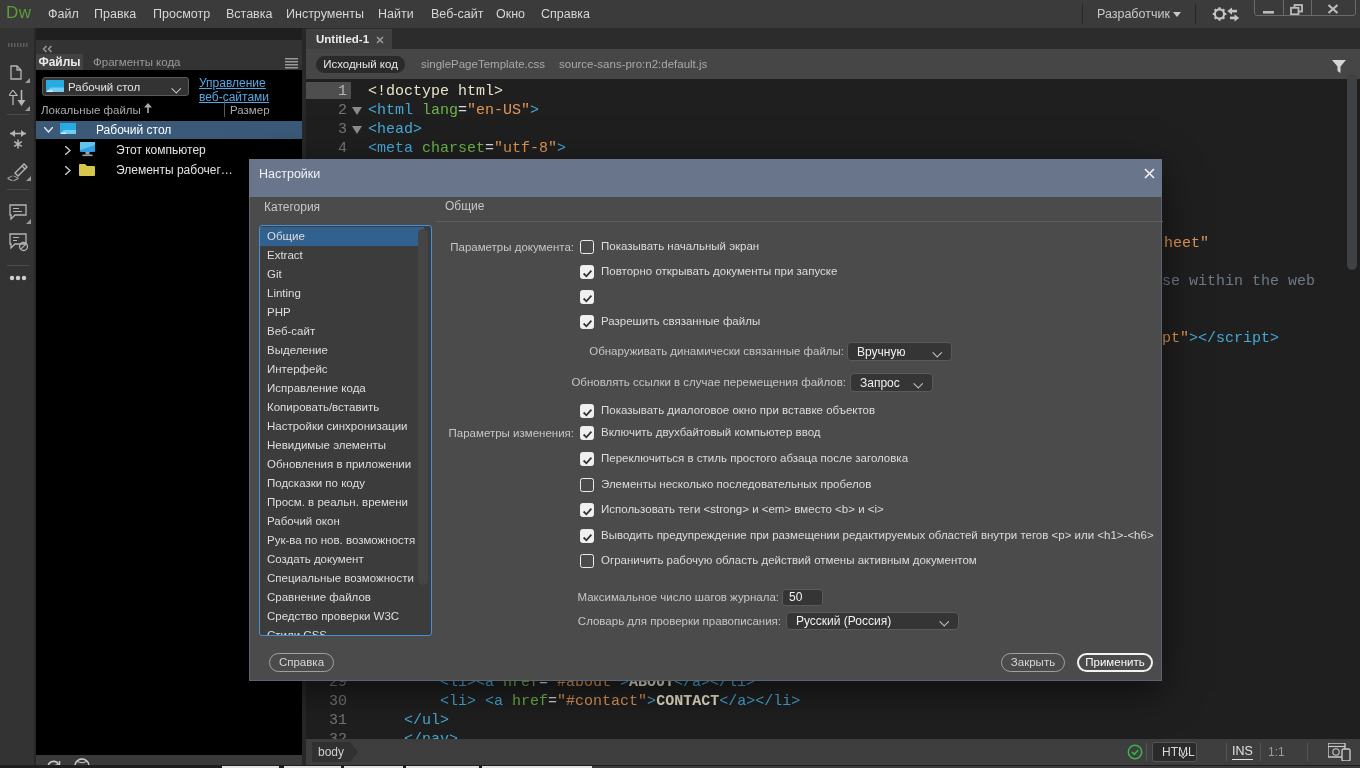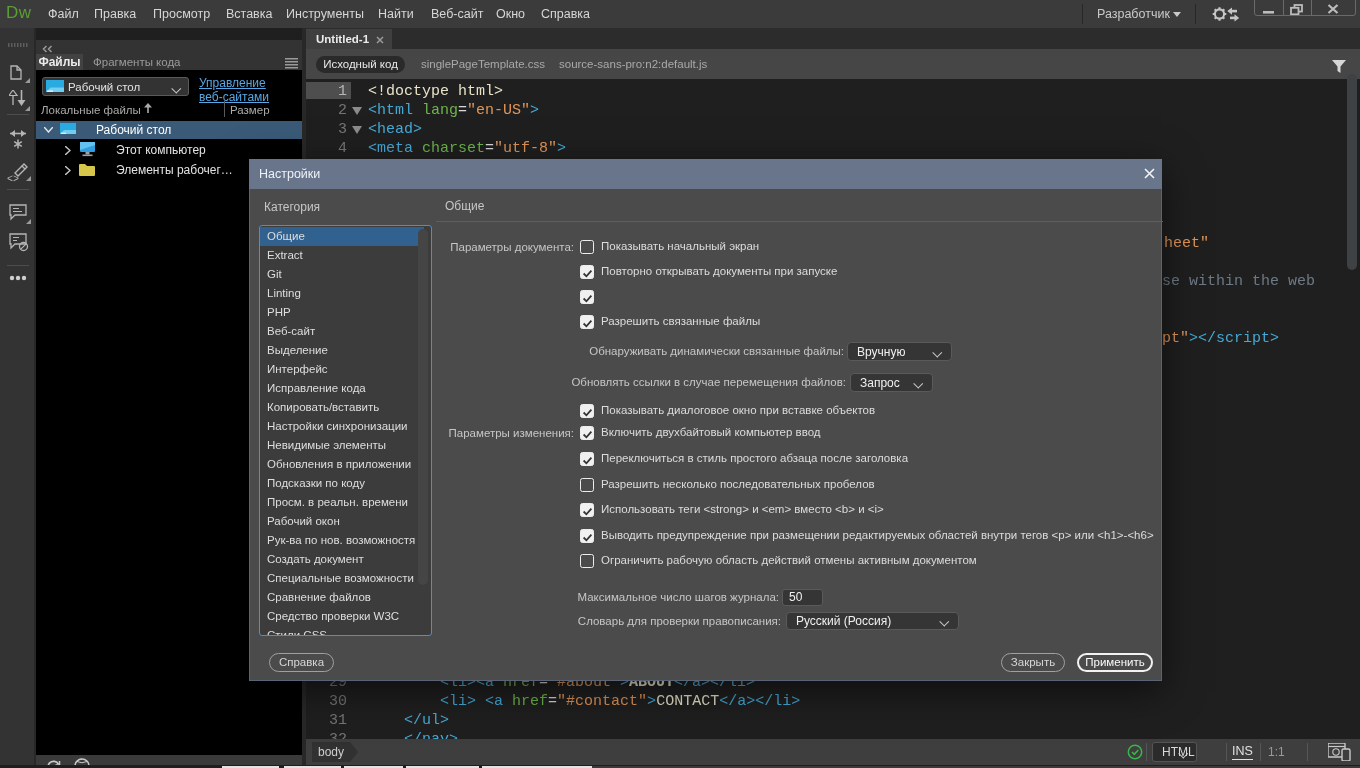--- a/index.html
+++ b/index.html
@@ -46,21 +46,21 @@
 #curline{position:absolute;left:0;top:3px;width:45px;height:17px;background:#4e4e4e}
 #vscroll{position:absolute;left:1041px;top:46px;width:10px;height:196px;background:#3f4245;border-radius:5px}
 
 #statusbar{position:absolute;left:0;top:711px;width:1054px;height:26px;background:#3e3e3e}
 #bodytag{position:absolute;left:6px;top:3px;width:46px;height:20px;background:#313131;color:#cfcfcf;font-size:12px;line-height:20px;padding-left:6px;clip-path:polygon(0 0,38px 0,46px 10px,38px 20px,0 20px)}
 #htmlbox{position:absolute;left:846px;top:3px;width:45px;height:20px;background:#2b2b2b;border:1px solid #555;border-radius:3px;color:#d8d8d8;font-size:12px;line-height:18px;padding-left:9px}
 
 #botstrip{position:absolute;left:0;top:765px;width:1360px;height:3px;background:#1e1e1e;z-index:60}
 
 #dialog{position:absolute;left:249px;top:159px;width:913px;height:522px;background:#4b4b4b;border:1px solid #5b6474;border-top:none;box-shadow:0 10px 36px rgba(0,0,0,.55);z-index:50}
-#dlgtitle{position:absolute;left:-1px;top:0;width:913px;height:30px;background:#68758a;color:#eef2f8;font-size:12.5px;line-height:30px;padding-left:10px}
+#dlgtitle{position:absolute;left:-1px;top:0;width:913px;height:38px;background:#68758a;color:#eef2f8;font-size:12.5px;line-height:30px;padding-left:10px}
 
 #catlabel{position:absolute;left:14px;top:41px;font-size:12px;color:#c6c6c6}
 #listbox{position:absolute;left:9px;top:66px;width:173px;height:411px;background:#3c3c3c;border:1px solid #4490d9;border-radius:3px;overflow:hidden}
 .li{position:absolute;left:0;width:171px;height:19px;font-size:11.5px;color:#dedede;line-height:19px;padding-left:7px;white-space:nowrap}
 .li.sel{background:#31618f;width:164px}
 #listthumb{position:absolute;left:158px;top:3px;width:10px;height:356px;background:#454545;border-radius:5px}
 #sechdr{position:absolute;left:195px;top:40px;font-size:12px;color:#c6c6c6}
 #sechr{position:absolute;left:186px;top:62px;width:727px;height:1px;background:#5e5e5e}
 .dlabel{position:absolute;font-size:11.5px;color:#c6c6c6;text-align:right;white-space:nowrap}
 .cb{position:absolute;width:14px;height:14px;border:1.5px solid #ededed;border-radius:2.5px;background:transparent}
@@ -305,21 +305,21 @@
   <div id="codearea">
     <div id="curline"></div>
     <div class="cl" style="top:3px"><span class="ln" style="color:#b5b5b5">1</span><span class="ct" style="left:62px"><span class="pl">&lt;!doctype html&gt;</span></span></div>
     <div class="cl" style="top:22px"><span class="ln">2</span><span class="fold"></span><span class="ct" style="left:62px"><span class="tg">&lt;html</span> <span class="at">lang</span><span class="eq">=</span><span class="st">"en-US"</span><span class="tg">&gt;</span></span></div>
     <div class="cl" style="top:41px"><span class="ln">3</span><span class="fold"></span><span class="ct" style="left:62px"><span class="tg">&lt;head&gt;</span></span></div>
     <div class="cl" style="top:60px"><span class="ln">4</span><span class="ct" style="left:62px"><span class="tg">&lt;meta</span> <span class="at">charset</span><span class="eq">=</span><span class="st">"utf-8"</span><span class="tg">&gt;</span></span></div>
     <div class="cl" style="top:155px"><span class="ct" style="left:858px"><span class="st">heet"</span></span></div>
     <div class="cl" style="top:193px"><span class="ct" style="left:856px"><span class="cm">se within the web</span></span></div>
     <div class="cl" style="top:250px"><span class="ct" style="left:856px"><span class="st">pt"</span><span class="tg">&gt;&lt;/script&gt;</span></span></div>
     <div class="cl" style="top:594px"><span class="ln">29</span><span class="ct" style="left:134px"><span class="tg">&lt;li&gt;&lt;a</span> <span class="at">href</span><span class="eq">=</span><span class="st">"#about"</span><span class="tg">&gt;</span><span class="pl" style="font-weight:bold">ABOUT</span><span class="tg">&lt;/a&gt;&lt;/li&gt;</span></span></div>
-    <div class="cl" style="top:613px"><span class="ln">30</span><span class="ct" style="left:134px"><span class="tg">&lt;li&gt;</span> <span class="tg">&lt;a</span> <span class="at">href</span><span class="eq">=</span><span class="st">"#contact"</span><span class="tg">&gt;</span><span class="pl" style="font-weight:normal">CONTACT</span><span class="tg">&lt;/a&gt;&lt;/li&gt;</span></span></div>
+    <div class="cl" style="top:613px"><span class="ln">30</span><span class="ct" style="left:134px"><span class="tg">&lt;li&gt;</span> <span class="tg">&lt;a</span> <span class="at">href</span><span class="eq">=</span><span class="st">"#contact"</span><span class="tg">&gt;</span><span class="pl" style="font-weight:bold">CONTACT</span><span class="tg">&lt;/a&gt;&lt;/li&gt;</span></span></div>
     <div class="cl" style="top:632px"><span class="ln">31</span><span class="ct" style="left:98px"><span class="tg">&lt;/ul&gt;</span></span></div>
     <div class="cl" style="top:651px"><span class="ln">32</span><span class="ct" style="left:98px"><span class="tg">&lt;/nav&gt;</span></span></div>
   </div>
   <div id="vscroll"></div>
   <div id="statusbar">
     <div id="bodytag">body</div>
     <svg class="abs" style="left:821px;top:5px" width="16" height="16" fill="none" stroke="#3cb54a" stroke-width="1.5">
         <circle cx="8" cy="8" r="6.7"></circle>
         <path d="M5 8 L7.3 10.3 L11.3 6"></path>
       </svg>
@@ -434,21 +434,21 @@
   <div class="cblabel" style="left:351px;top:267px">Включить двухбайтовый компьютер ввод</div>
 
   <div class="cb on" style="left:330px;top:293px">
       <svg width="13" height="13" viewBox="0 0 13 13">
         <path d="M2.6 6.5 L5.4 9.3 L10.4 3.6" fill="none" stroke="#333" stroke-width="1.8"></path>
       </svg>
     </div>
   <div class="cblabel" style="left:351px;top:293px">Переключиться в стиль простого абзаца после заголовка</div>
 
   <div class="cb" style="left:330px;top:319px"></div>
-  <div class="cblabel" style="left:351px;top:319px">Разрешить несколько последовательных пробелов</div>
+  <div class="cblabel" style="left:351px;top:319px">Элементы несколько последовательных пробелов</div>
 
   <div class="cb on" style="left:330px;top:344px">
       <svg width="13" height="13" viewBox="0 0 13 13">
         <path d="M2.6 6.5 L5.4 9.3 L10.4 3.6" fill="none" stroke="#333" stroke-width="1.8"></path>
       </svg>
     </div>
   <div class="cblabel" style="left:351px;top:344px">Использовать теги &lt;strong&gt; и &lt;em&gt; вместо &lt;b&gt; и &lt;i&gt;</div>
 
   <div class="cb on" style="left:330px;top:370px">
       <svg width="13" height="13" viewBox="0 0 13 13">

